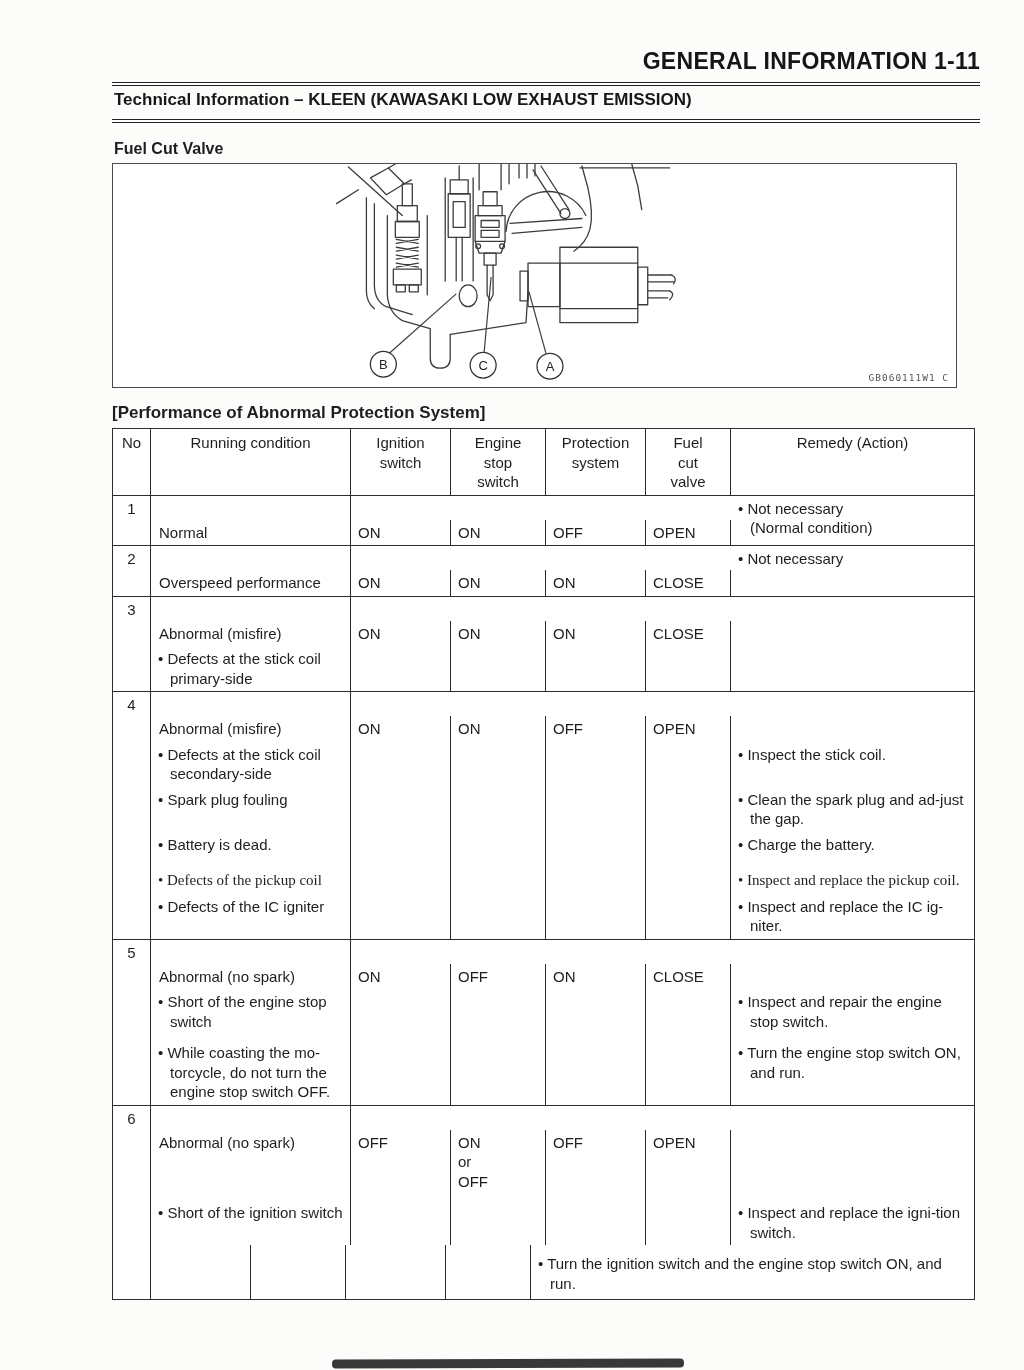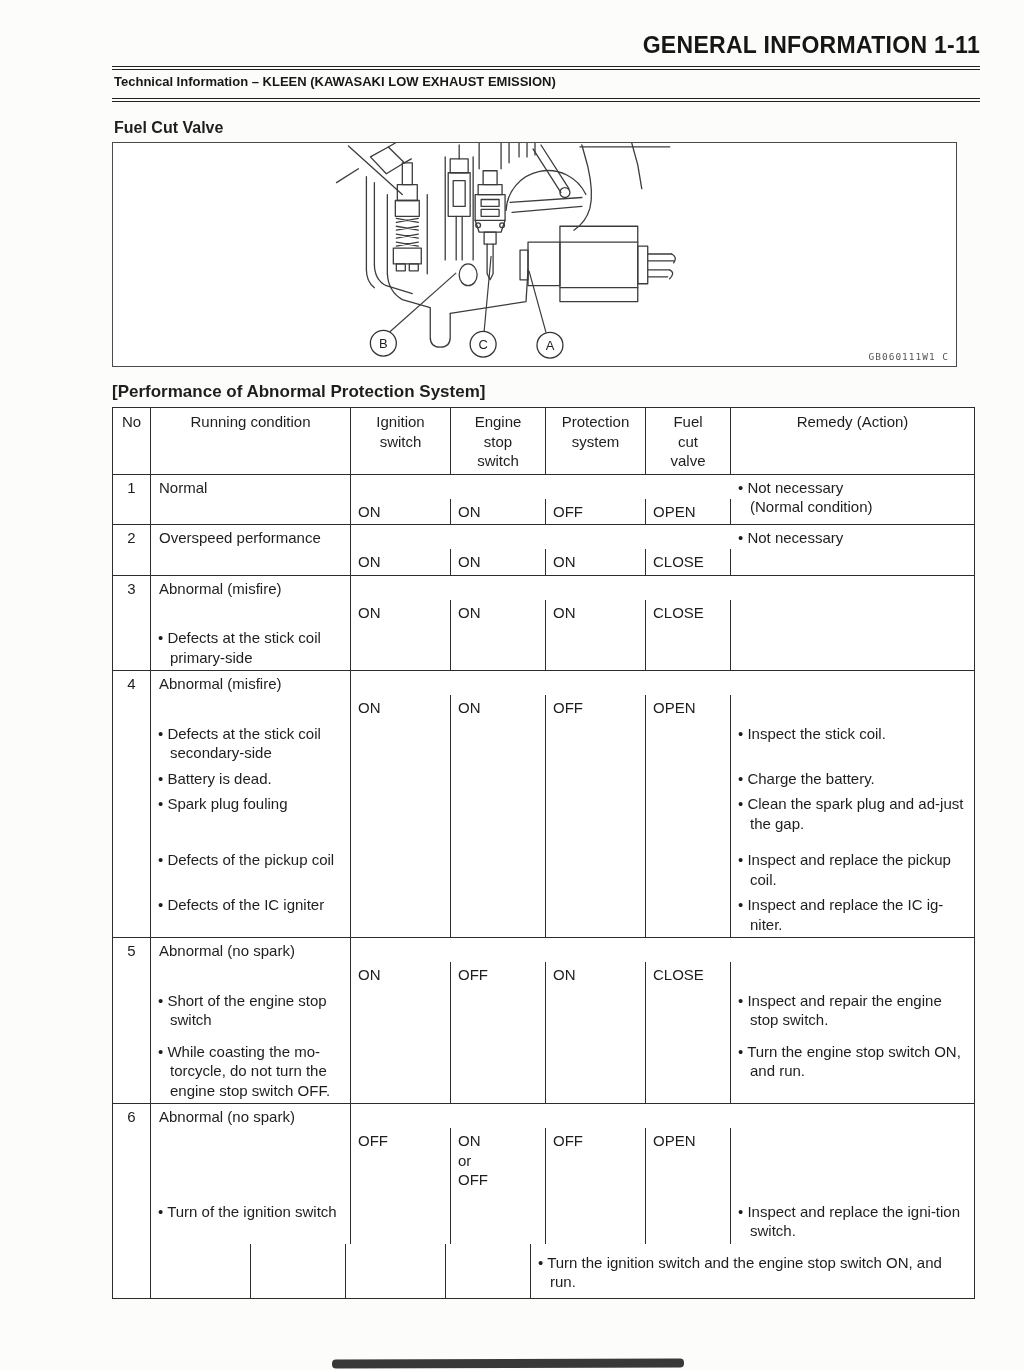--- a/index.html
+++ b/index.html
@@ -4,31 +4,31 @@
 <style>
   * { box-sizing: border-box; margin: 0; padding: 0; }
   html, body { width: 1024px; height: 1370px; }
   body {
     background: #fcfcfb;
     font-family: "Liberation Sans", sans-serif;
     color: #1e1e1e;
     position: relative;
     overflow: hidden;
   }
-  .page { padding: 32px 44px 0 112px; width: 1024px; }
+  .page { padding: 48px 44px 0 112px; width: 1024px; }
 
   h1.doc-title {
     font-size: 23px; font-weight: bold; text-align: right;
     letter-spacing: .3px; margin-bottom: 7px; color: #161616;
   }
   .rule-band {
     border-top: 4px double #222; border-bottom: 4px double #222;
     padding: 4px 2px 9px 2px;
   }
-  h2.section-title { font-size: 13px; font-weight: bold; color: #181818; }
+  h2.section-title { font-size: 17px; font-weight: bold; color: #181818; }
   h3.fig-head { margin: 17px 0 5px 2px; font-size: 16px; font-weight: bold; }
 
   .figure-box {
     width: 845px; height: 225px; border: 1.5px solid #4a4a4a; background: #fff;
   }
   .figure-box svg { display: block; width: 100%; height: 100%; }
 
   h3.table-title { margin: 15px 0 5px 0; font-size: 17px; font-weight: bold; }
 
   .ptable {
@@ -43,23 +43,23 @@
   .c-ign   { flex: 0 0 100px; }
   .c-stop  { flex: 0 0 95px;  }
   .c-prot  { flex: 0 0 100px; }
   .c-valve { flex: 0 0 85px;  }
   .c-rem   { flex: 1 1 auto;  border-right: none; }
   .val { text-align: left; white-space: pre-line; margin-top: 24px; }
   .hdr { min-height: 60px; }
   .hdr .cell { text-align: center; white-space: pre-line; padding-top: 4px; }
   .b { padding-left: 12px; text-indent: -12px; white-space: pre-line; }
   .b::before { content: "\2022  "; }
-  .title { padding-left: 1px; }
+  .title { padding-left: 1px; margin-top: 24px; }
   .srow.pair .cell { padding-top: 3px; }
-  .srow.gap .cell { padding-top: 14px; }
+  .srow.gap .cell { padding-top: 14px; font-family: Liberation Serif, serif; }
   .srow.gap-sm .cell { padding-top: 9px; }
   .row-h1 { min-height: 44px; }
   .row-h2 { min-height: 24px; }
   .row-h3 { min-height: 60px; }
   .row-h4 { min-height: 243px; }
   .row-h5 { min-height: 121px; }
   .row-h6 { min-height: 128px; }
   .pad-b { padding-bottom: 6px; }
 
   .scan-mark {
@@ -272,41 +272,41 @@
         <div class="cell c-stop"></div>
         <div class="cell c-prot"></div>
         <div class="cell c-valve"></div>
         <div class="cell c-rem">
             <div class="b">Inspect the stick coil.</div>
           </div>
       </div>
       <div class="srow pair">
         <div class="cell c-no"></div>
         <div class="cell c-cond">
+            <div class="b">Spark plug fouling</div>
+          </div>
+        <div class="cell c-ign"></div>
+        <div class="cell c-stop"></div>
+        <div class="cell c-prot"></div>
+        <div class="cell c-valve"></div>
+        <div class="cell c-rem">
+            <div class="b">Clean the spark plug and ad-just the gap.</div>
+          </div>
+      </div>
+      <div class="srow pair">
+        <div class="cell c-no"></div>
+        <div class="cell c-cond">
             <div class="b">Battery is dead.</div>
           </div>
         <div class="cell c-ign"></div>
         <div class="cell c-stop"></div>
         <div class="cell c-prot"></div>
         <div class="cell c-valve"></div>
         <div class="cell c-rem">
             <div class="b">Charge the battery.</div>
-          </div>
-      </div>
-      <div class="srow pair">
-        <div class="cell c-no"></div>
-        <div class="cell c-cond">
-            <div class="b">Spark plug fouling</div>
-          </div>
-        <div class="cell c-ign"></div>
-        <div class="cell c-stop"></div>
-        <div class="cell c-prot"></div>
-        <div class="cell c-valve"></div>
-        <div class="cell c-rem">
-            <div class="b">Clean the spark plug and ad-just the gap.</div>
           </div>
       </div>
       <div class="srow pair gap">
         <div class="cell c-no"></div>
         <div class="cell c-cond">
             <div class="b">Defects of the pickup coil</div>
           </div>
         <div class="cell c-ign"></div>
         <div class="cell c-stop"></div>
         <div class="cell c-prot"></div>
@@ -380,21 +380,21 @@
         <div class="cell c-stop val">ON
 or
 OFF</div>
         <div class="cell c-prot val">OFF</div>
         <div class="cell c-valve val">OPEN</div>
         <div class="cell c-rem"></div>
       </div>
       <div class="srow pair gap-sm">
         <div class="cell c-no"></div>
         <div class="cell c-cond">
-            <div class="b">Turn of the ignition switch</div>
+            <div class="b">Short of the ignition switch</div>
           </div>
         <div class="cell c-ign"></div>
         <div class="cell c-stop"></div>
         <div class="cell c-prot"></div>
         <div class="cell c-valve"></div>
         <div class="cell c-rem">
             <div class="b">Inspect and replace the igni-tion switch.</div>
           </div>
       </div>
       <div class="srow pair gap-sm">

